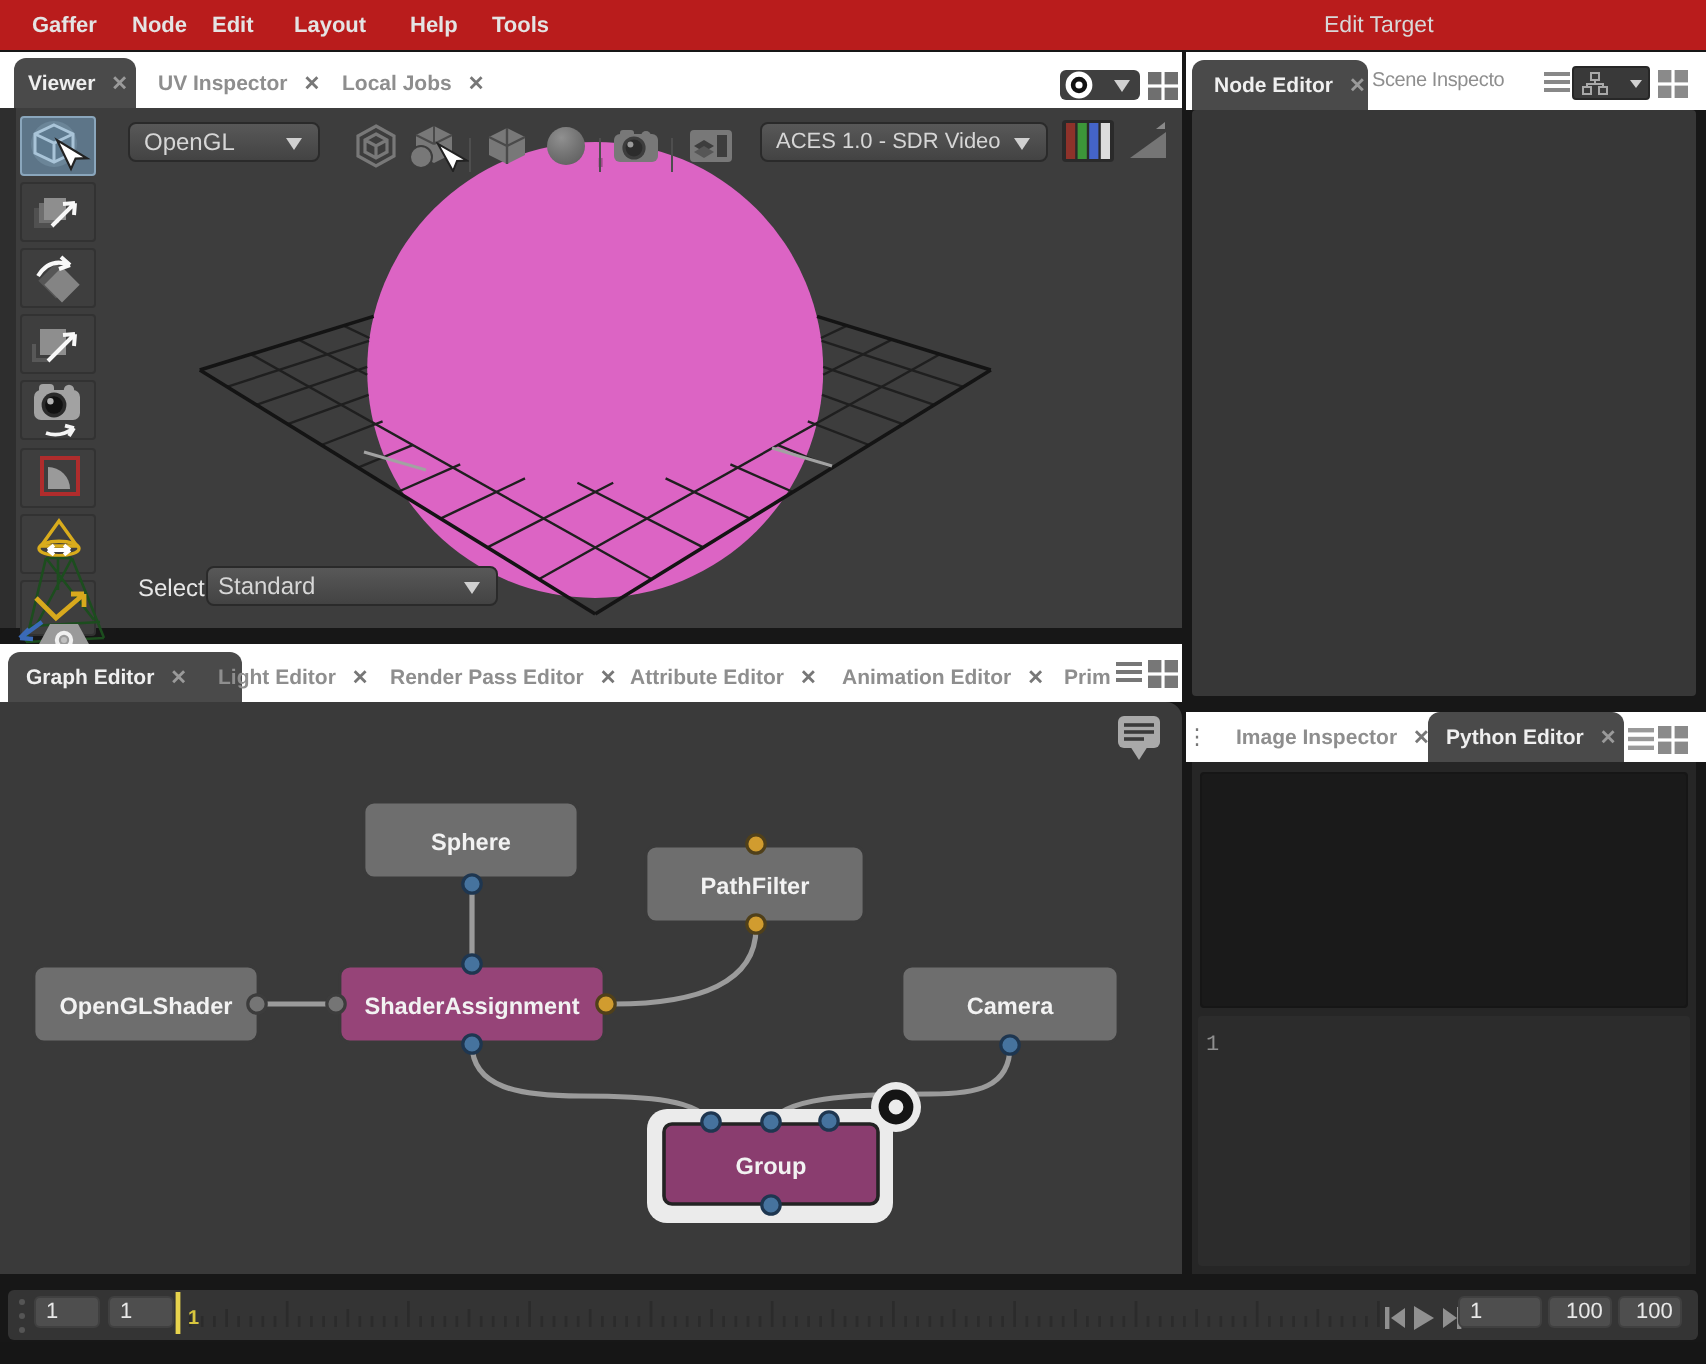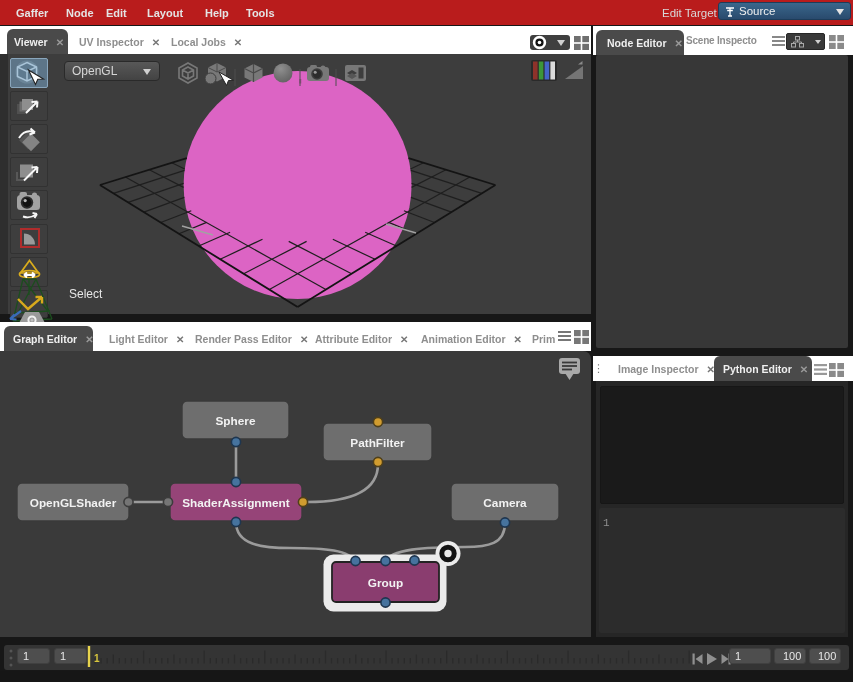--- a/index.html
+++ b/index.html
@@ -37,27 +37,20 @@
 </style></head><body>
 
 <div id="menubar" class="abs">
  <span class="m" style="left:16px">Gaffer</span>
  <span class="m" style="left:66px">Node</span>
  <span class="m" style="left:106px">Edit</span>
  <span class="m" style="left:147px">Layout</span>
  <span class="m" style="left:205px">Help</span>
  <span class="m" style="left:246px">Tools</span>
  <span id="edittarget">Edit Target</span>
- <div id="srcbtn">
-   <svg style="position:absolute;left:5px;top:3px" width="12" height="12" viewBox="0 0 12 12">
-        <path d="M2 2 H10 M6 2 V10 M4 10 H8 M3.2 4.5 H8.8" stroke="#fff" stroke-width="1.3" fill="none"></path>
-      </svg>
-   <span class="txt">Source</span>
-      <span class="arr"></span>
- </div>
 </div>
 
 <div id="viewer-tabs" class="abs tabbar">
   <div class="tab active" style="left:7px;width:61px">
       <span class="tlab" style="left:7px">Viewer<span class="x">✕</span></span>
     </div>
   <div class="tab" style="left:73px;width:87px">
       <span class="tlab" style="left:6px">UV Inspector<span class="x">✕</span></span>
     </div>
   <div class="tab" style="left:165px;width:81px">
@@ -228,37 +221,45 @@
         <circle cx="8.2" cy="7.2" r="1.5" fill="#9a9a9a"></circle>
       </g>
       <line x1="166" y1="9" x2="166" y2="29" stroke="#4e4e4e" stroke-width="1"></line>
       <g transform="translate(175,5)">
         <rect x="0" y="0" width="21" height="16" rx="2" fill="#787878"></rect>
         <rect x="13.5" y="2.5" width="5" height="11" fill="#3d3d3d"></rect>
         <path d="M2 8 L7 5 L12 8 L7 11 Z" fill="#3d3d3d"></path>
         <path d="M2 11 L7 8 L12 11 L7 14 Z" fill="#565656"></path>
       </g>
     </svg>
+<div class="dd" style="left:380px;top:7px;width:144px;height:20px">
+      <span style="position:absolute;left:7px;top:3px;font-size:11px">ACES 1.0 - SDR Video</span>
+      <span class="arr" style="right:8px;top:7px"></span>
+    </div>
 <svg style="position:absolute;left:531px;top:6px" width="26" height="21" viewBox="0 0 26 21">
       <rect x="0" y="0" width="26" height="21" rx="2" fill="#2a2a2a"></rect>
       <rect x="2" y="1.5" width="4.6" height="18" fill="#8e322a"></rect>
       <rect x="7.8" y="1.5" width="4.6" height="18" fill="#3c9639"></rect>
       <rect x="13.6" y="1.5" width="4.6" height="18" fill="#4464c8"></rect>
       <rect x="19.4" y="1.5" width="4.6" height="18" fill="#dcdcdc"></rect>
     </svg>
 <svg style="position:absolute;left:565px;top:7px" width="18" height="18" viewBox="0 0 18 18">
       <path d="M0 18 L18 18 L18 5 Z" fill="#757575"></path>
       <path d="M12.5 3.5 L17 3.5 L17 0 Z" fill="#8a8a8a" transform="translate(0.5,0)"></path>
     </svg>
 
 <span style="position:absolute;left:69px;top:233px;color:#e6e6e6;font-size:12px">Select</span>
+<div class="dd" style="left:103px;top:229px;width:146px;height:20px">
+      <span style="position:absolute;left:5px;top:2px">Standard</span>
+      <span class="arr" style="right:8px;top:7px"></span>
+    </div>
 </div>
 
 <div id="graph-tabs" class="abs tabbar">
-  <div class="tab active" style="left:4px;width:89px">
+  <div class="tab active" style="left:4px;width:117px">
       <span class="tlab" style="left:9px">Graph Editor<span class="x">✕</span></span>
     </div>
   <div class="tab" style="left:102px;width:78px">
       <span class="tlab" style="left:7px">Light Editor<span class="x">✕</span></span>
     </div>
   <div class="tab" style="left:188px;width:118px">
       <span class="tlab" style="left:7px">Render Pass Editor<span class="x">✕</span></span>
     </div>
   <div class="tab" style="left:308px;width:102px">
       <span class="tlab" style="left:7px">Attribute Editor<span class="x">✕</span></span>
@@ -344,21 +345,21 @@
         <line x1="562" y1="15" x2="577" y2="15"></line>
         <line x1="562" y1="18.5" x2="572" y2="18.5"></line>
       </g>
 </svg>
 </div>
 
 <div id="ne-tabs" class="abs tabbar">
   <div class="tab active" style="left:3px;width:88px">
       <span class="tlab" style="left:11px">Node Editor<span class="x">✕</span></span>
     </div>
-  <span style="position:absolute;left:93px;top:9px;font-size:10px;font-weight:bold;color:#8e8e8e;letter-spacing:-0.2px">Scene Inspecto</span>
+  <span style="position:absolute;left:93px;top:9px;font-size:10px;font-weight:normal;color:#8e8e8e;letter-spacing:-0.2px">Scene Inspecto</span>
   <svg style="position:absolute;left:179px;top:10px" width="13" height="11" viewBox="0 0 13 11">
       <g fill="#888">
         <rect x="0" y="0" width="13" height="2"></rect>
         <rect x="0" y="4" width="13" height="2"></rect>
         <rect x="0" y="8" width="13" height="2"></rect>
       </g>
     </svg>
   <div style="position:absolute;left:193px;top:7px;width:39px;height:17px;background:#393939;border:1px solid #272727;border-radius:2px">
     <svg style="position:absolute;left:4px;top:2px" width="13" height="12" viewBox="0 0 13 12">
         <g fill="none" stroke="#a8a8a8" stroke-width="1">

